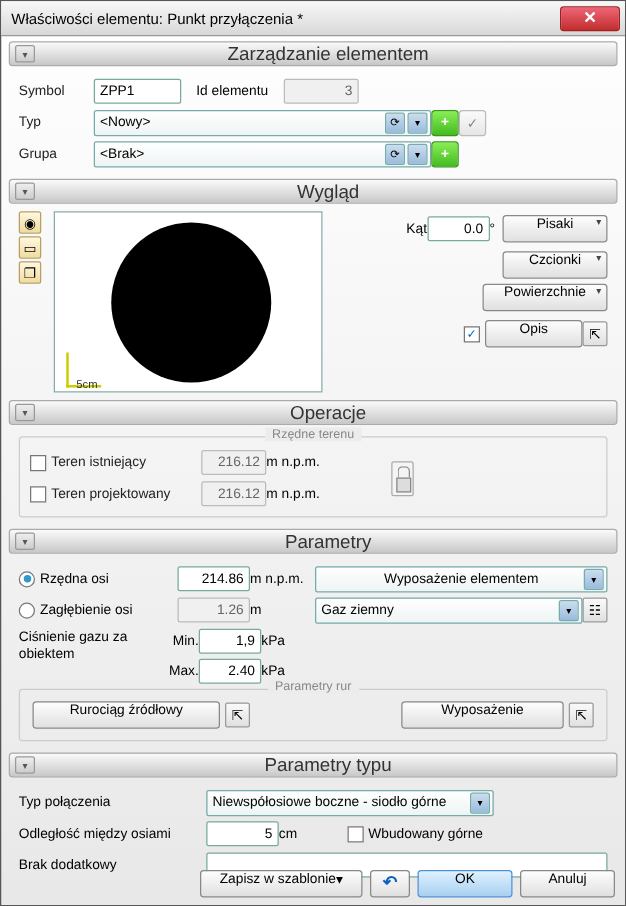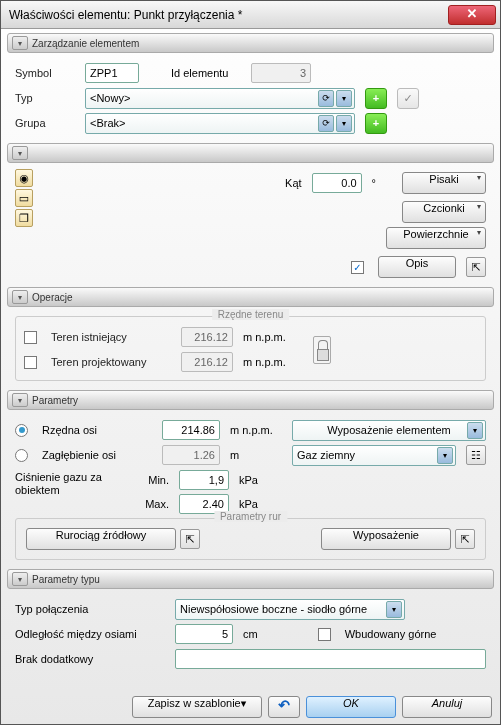--- a/index.html
+++ b/index.html
@@ -34,23 +34,23 @@
   border: 1px solid #aaa;
   border-radius: 3px;
   display: flex; align-items: center;
   margin: 2px 0;
 }
 .sec-arrow {
   width: 16px; height: 14px; margin: 0 4px;
   background: linear-gradient(#eee,#ccc); border: 1px solid #999; border-radius: 2px;
   display: flex; align-items: center; justify-content: center; font-size: 8px; color: #555;
 }
-.sec-title { flex: 1; color: #333; font-size: 10px; }
+.sec-title { flex: 1; text-align: center; color: #333; font-size: 15px; }
 .form-body { padding: 4px 8px; }
-.row { display: flex; align-items: center; margin: 3px 0; min-height: 22px; gap: 10px; }
+.row { display: flex; align-items: center; margin: 3px 0; min-height: 22px; gap: 0; }
 .lbl { width: 60px; color: #222; }
 .lbl-chk { color: #222; }
 .input-t {
   height: 20px; border: 1px solid #7a9; border-radius: 2px;
   background: #fff; padding: 0 4px; font-size: 11px;
 }
 .input-t.ro { background: #f0f0f0; color: #666; border-color: #bbb; }
 .combo {
   height: 21px; border: 1px solid #7aa; border-radius: 2px;
   background: linear-gradient(#fff,#eef4f4);
@@ -72,21 +72,21 @@
   width: 22px; height: 21px; border: 1px solid #bbb; border-radius: 3px;
   background: linear-gradient(#fafafa,#e6e6e6);
   display:flex; align-items:center; justify-content:center; color: #888;
 }
 .btn {
   height: 22px; border: 1px solid #888; border-radius: 3px;
   background: linear-gradient(#fdfdfd,#e0e0e0);
   display: flex; align-items: flex-start; justify-content: center;
   padding: 0 8px; font-size: 11px;
 }
-.btn-wide { width: 90px; font-style: italic; }
+.btn-wide { width: 76px; }
 .btn-drop { width: 84px; position: relative; justify-content: center; }
 .btn-drop .dd-s { position: absolute; right: 4px; font-size: 8px; color: #444; }
 .tool-ico { width: 18px; height: 18px; border: 1px solid #b8a060; border-radius: 2px;
   background: linear-gradient(#fff8e0,#f0dca0); display:flex;align-items:center;justify-content:center; font-size: 11px; }
 .preview { width: 215px; height: 145px; background:#fff; border: 1px solid #8aa; position: relative; }
 .circle { position:absolute; left: 45px; top: 8px; width: 128px; height: 128px; background:#000; border-radius:50%; }
 .axes { position:absolute; left: 3px; bottom: 3px; }
 .axes .y { position:absolute; left:6px; bottom:0; width:2px; height:28px; background: #cc0; }
 .axes .x { position:absolute; left:6px; bottom:0; height:2px; width:28px; background: #cc0; }
 .axes .lbl5 { position:absolute; left:14px; bottom:-2px; font-size:9px; color:#333; }
@@ -116,21 +116,21 @@
 
   <div class="pane">
 
     <div class="sec-header">
       <div class="sec-arrow">▾</div>
       <div class="sec-title">Zarządzanie elementem</div>
     </div>
     <div class="form-body">
       <div class="row">
         <span class="lbl">Symbol</span>
-        <input class="input-t" style="width: 54px;" value="ZPP1">
+        <input class="input-t" style="width: 70px;" value="ZPP1">
         <span style="width:12px"></span>
         <span style="width:70px">Id elementu</span>
         <input class="input-t ro" style="width: 60px; text-align: right;" value="3">
       </div>
       <div class="row">
         <span class="lbl">Typ</span>
         <div class="combo" style="flex:0 0 270px">
           <span>&lt;Nowy&gt;</span>
           <div class="dd2">⟳</div>
           <div class="dd">▾</div>
@@ -144,26 +144,35 @@
           <span>&lt;Brak&gt;</span>
           <div class="dd2">⟳</div>
           <div class="dd">▾</div>
         </div>
         <div class="btn-add">+</div>
       </div>
     </div>
 
     <div class="sec-header">
       <div class="sec-arrow">▾</div>
+      <div class="sec-title">Wygląd</div>
     </div>
     <div class="form-body" style="display:flex; gap:8px;">
       <div style="width:20px; display:flex; flex-direction:column; gap:2px;">
         <div class="tool-ico">◉</div>
         <div class="tool-ico">▭</div>
         <div class="tool-ico">❐</div>
+      </div>
+      <div class="preview">
+        <div class="circle"></div>
+        <div class="axes">
+          <div class="y"></div>
+            <div class="x"></div>
+          <span class="lbl5">5cm</span>
+        </div>
       </div>
       <div style="flex:1; display:flex; flex-direction:column; gap:4px; align-items:flex-end;">
         <div class="row" style="width:100%; justify-content:flex-end;">
           <span>Kąt</span>
           <input class="input-t" style="width: 50px; text-align: right;" value="0.0">
           <span>°</span>
           <span style="width:6px"></span>
           <div class="btn btn-drop">
               <span>Pisaki</span>
               <span class="dd-s">▾</span>

